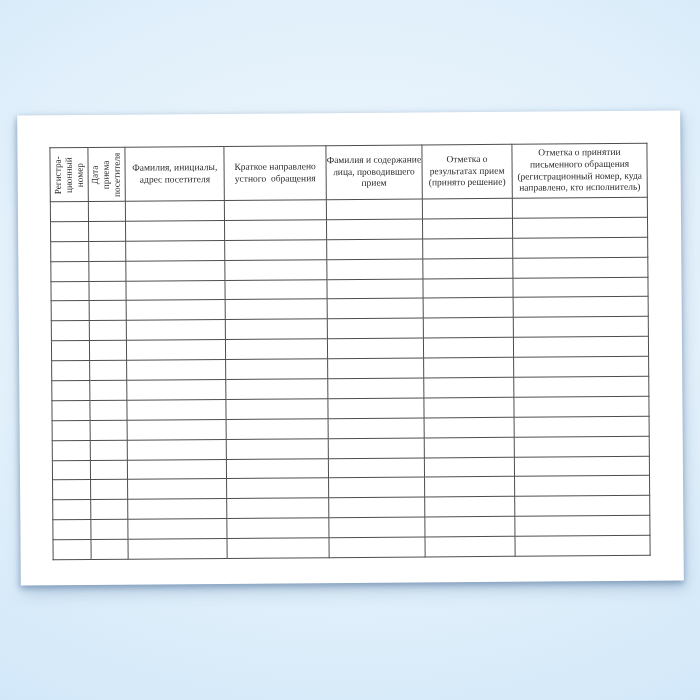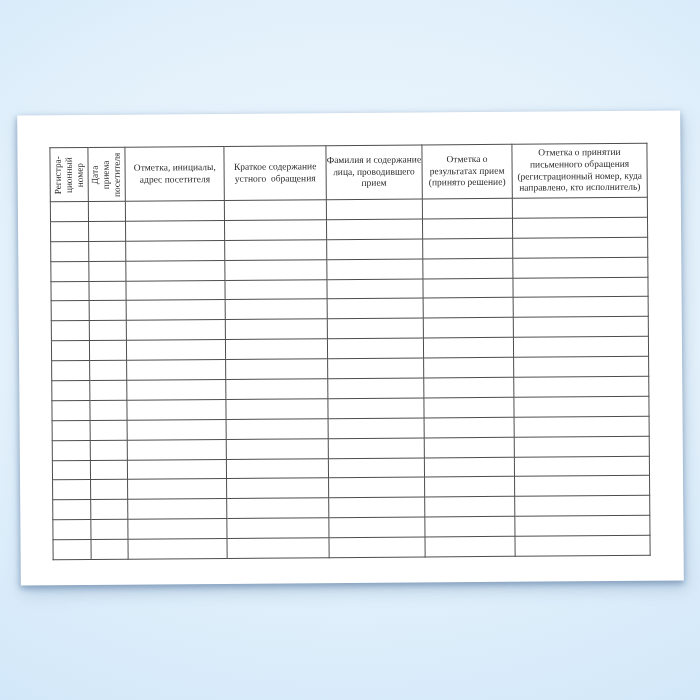--- a/index.html
+++ b/index.html
@@ -104,23 +104,23 @@
 номер</span>
             </div>
           </th>
           <th class="vhead">
             <div class="vwrap">
               <span class="vtext">Дата
 приема
 посетителя</span>
             </div>
           </th>
-          <th class="hhead">Отметка, инициалы,
+          <th class="hhead">Фамилия, инициалы,
 адрес посетителя</th>
-          <th class="hhead">Краткое содержание
+          <th class="hhead">Краткое направлено
 устного  обращения</th>
           <th class="hhead">Фамилия и содержание
 лица, проводившего
 прием</th>
           <th class="hhead">Отметка о
 результатах прием
 (принято решение)</th>
           <th class="hhead">Отметка о принятии
 письменного обращения
 (регистрационный номер, куда

